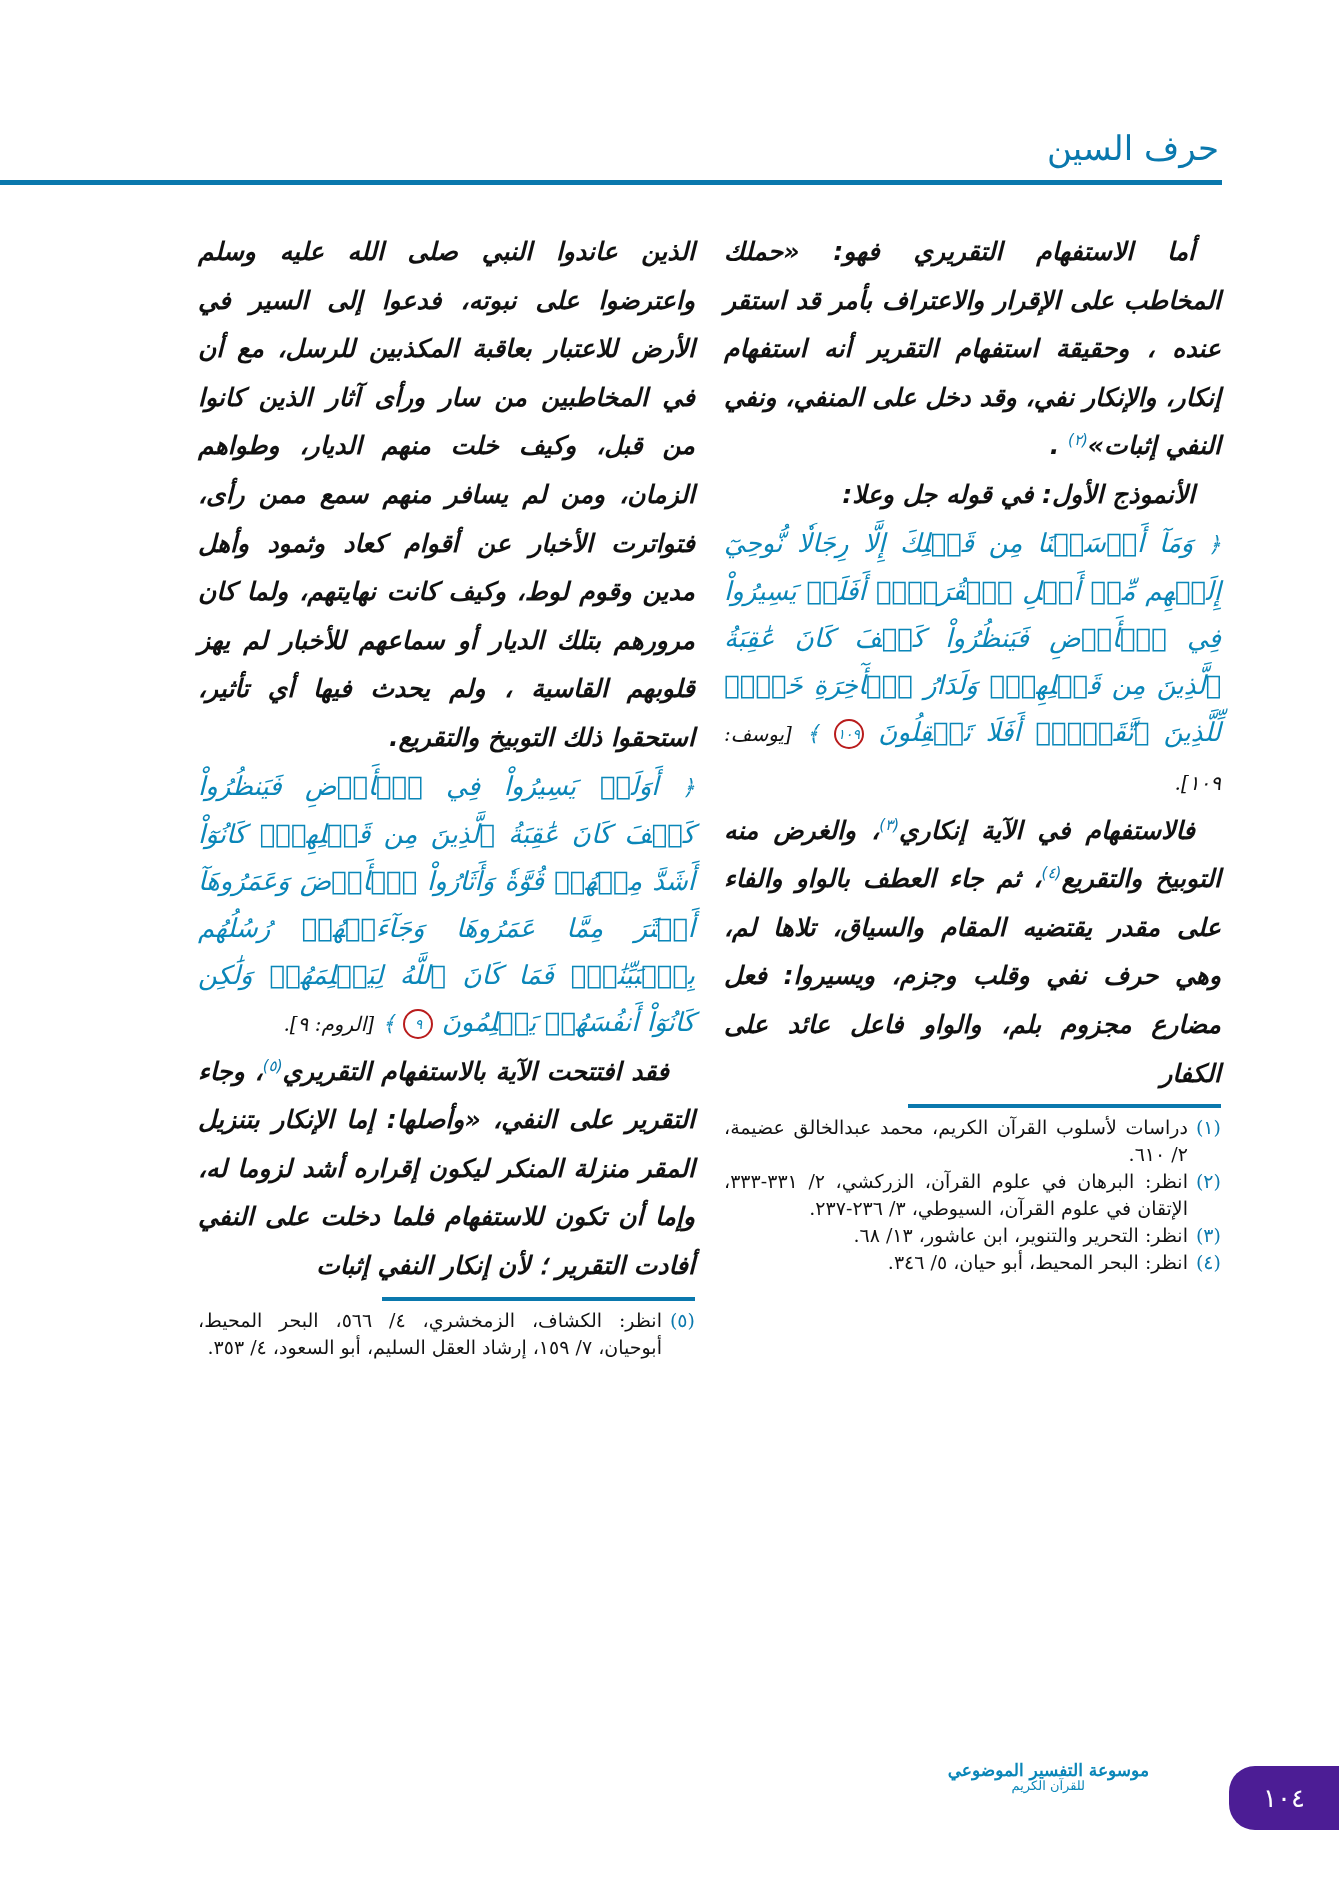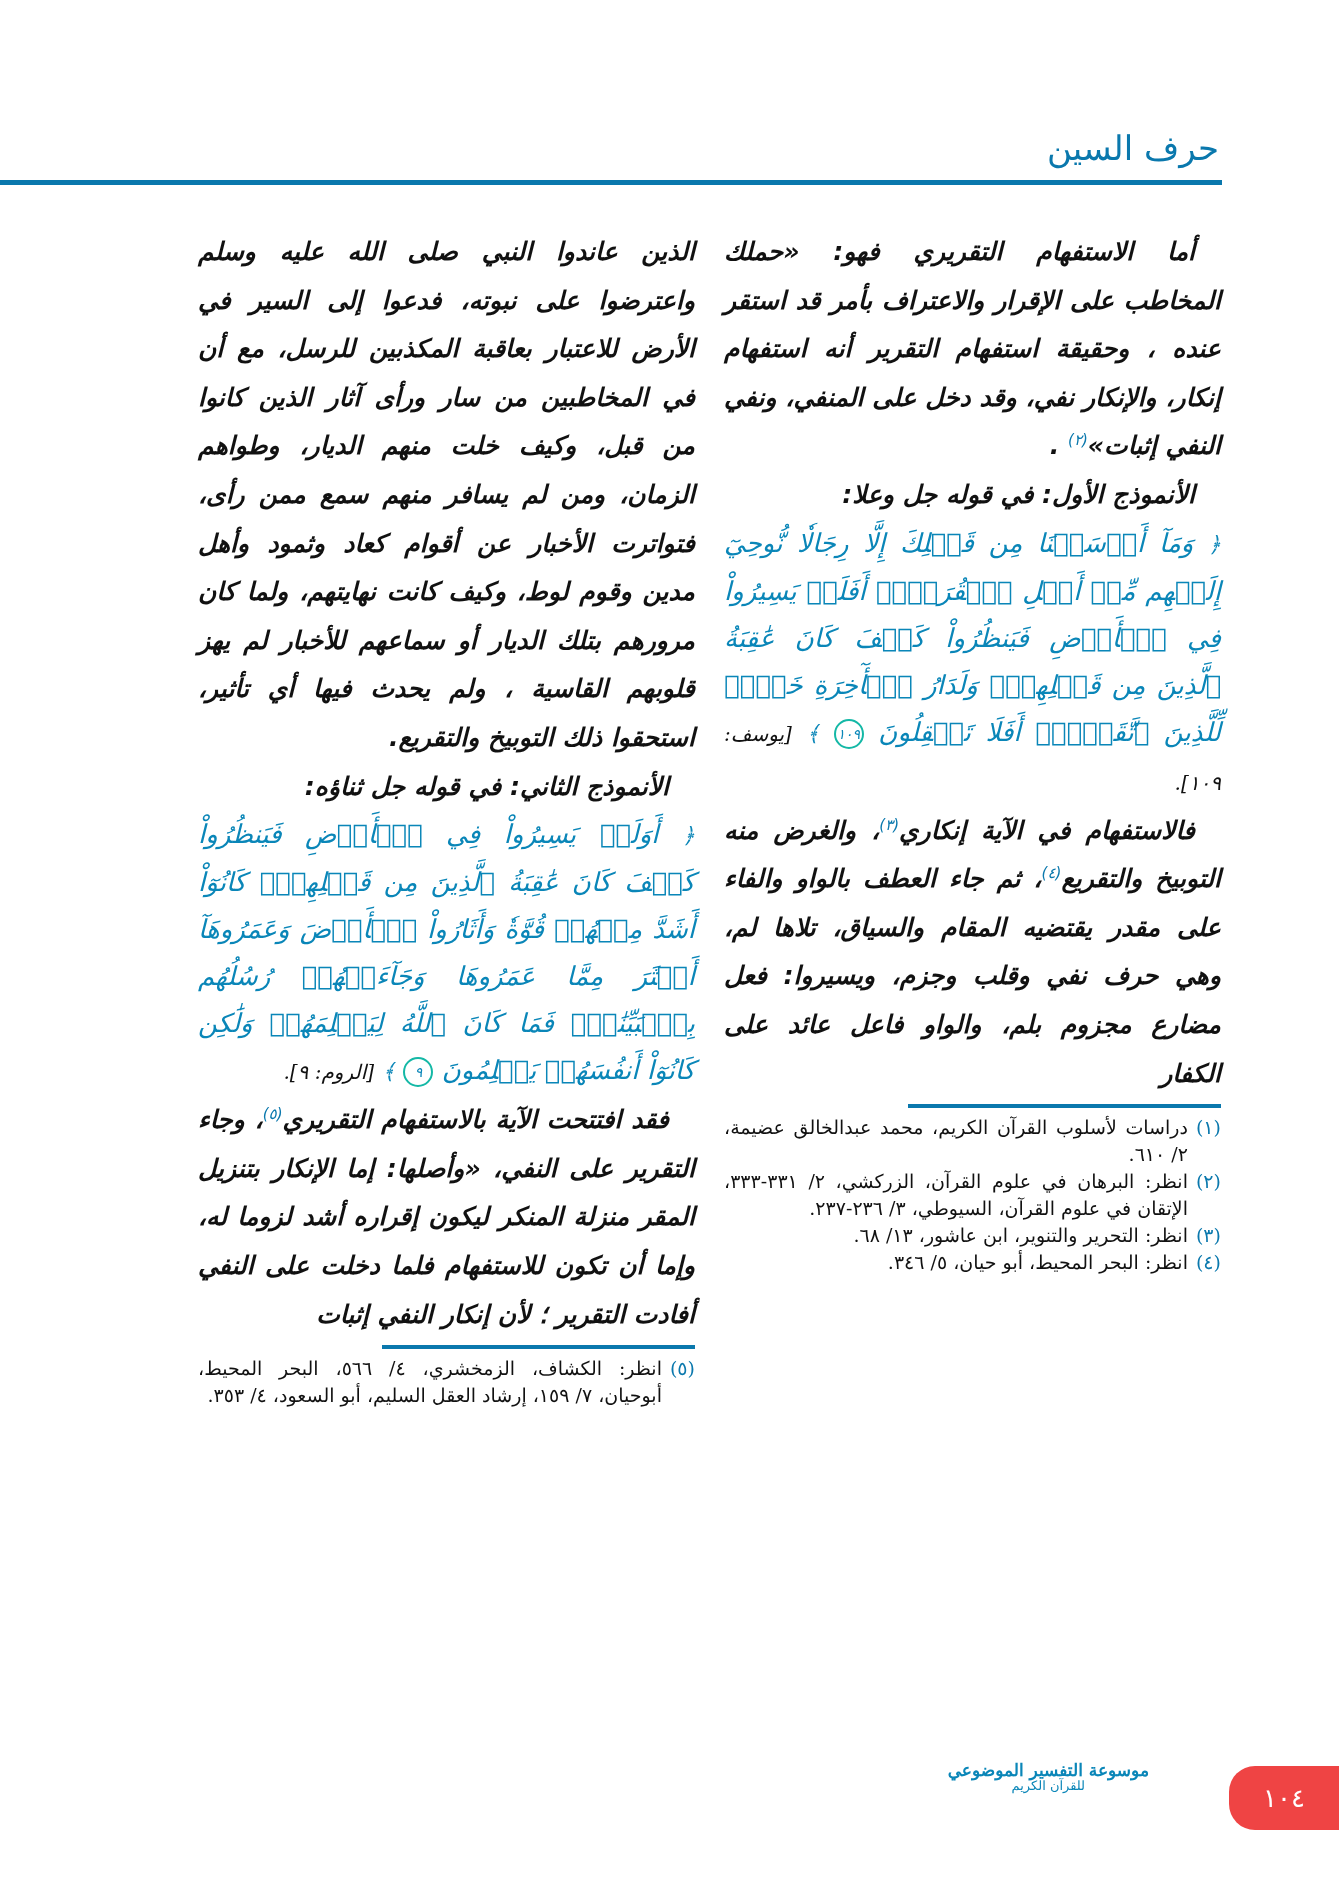--- a/index.html
+++ b/index.html
@@ -11,29 +11,29 @@
   .col { position: absolute; top: 228px; width: 497px; direction: rtl; text-align: justify;
          font-size: 25px; font-weight: bold; line-height: 48.6px; }
   .col-right { right: 118px; }
   .col-left { left: 198px; }
   .p { margin: 0; font-style: italic; }
   .indent { text-indent: 26px; }
   .sup { color: #0a78ad; font-size: 15px; font-weight: normal; vertical-align: super; line-height: 0; }
   .verse { color: #0a86b8; font-family: "DejaVu Serif", serif; font-weight: normal; font-size: 26px;
            line-height: 47px; text-align: justify; }
   .orn { color: #0a86b8; font-size: 22px; }
-  .ayah-num { display: inline-block; color: #0a86b8; border: 2px solid #14b8a6; border-radius: 50%;
+  .ayah-num { display: inline-block; color: #0a86b8; border: 2px solid #b91c1c; border-radius: 50%;
               width: 26px; height: 26px; line-height: 26px; text-align: center; font-size: 14px; vertical-align: middle; }
   .ref { color: #111; font-weight: normal; font-size: 20px; font-family: "DejaVu Serif", serif; }
   .fn-rule { height: 4px; background: #0a78ad; margin: 6px 0 6px auto; width: 63%; }
   .fn { font-weight: normal; font-size: 19px; line-height: 27px; font-family: "DejaVu Serif", serif;
         display: flex; gap: 8px; text-align: justify; }
   .fn-num { color: #0a78ad; flex: 0 0 auto; }
   .fn-text { flex: 1; }
-  .page-badge { position: absolute; right: 0; top: 1766px; width: 110px; height: 64px; background: #ef4444;
+  .page-badge { position: absolute; right: 0; top: 1766px; width: 110px; height: 64px; background: #4c1d95;
                 border-radius: 26px 0 0 26px; color: #fff; font-size: 26px; display: flex; align-items: center;
                 justify-content: center; direction: rtl; }
   .logo { position: absolute; right: 190px; top: 1760px; direction: rtl; text-align: center; color: #0a86b8;
           font-family: "DejaVu Serif", serif; }
   .logo-main { font-size: 17px; font-weight: bold; letter-spacing: 1px; }
   .logo-sub { font-size: 13px; margin-top: -2px; }
 </style>
 </head>
 <body>
 
@@ -67,21 +67,20 @@
       </div>
     <div class="fn">
         <span class="fn-num">(٤)</span>
         <span class="fn-text">انظر: البحر المحيط، أبو حيان، ٥/ ٣٤٦.</span>
       </div>
   </div>
 </div>
 
 <div class="col col-left">
   <p class="p">الذين عاندوا النبي صلى الله عليه وسلم واعترضوا على نبوته، فدعوا إلى السير في الأرض للاعتبار بعاقبة المكذبين للرسل، مع أن في المخاطبين من سار ورأى آثار الذين كانوا من قبل، وكيف خلت منهم الديار، وطواهم الزمان، ومن لم يسافر منهم سمع ممن رأى، فتواترت الأخبار عن أقوام كعاد وثمود وأهل مدين وقوم لوط، وكيف كانت نهايتهم، ولما كان مرورهم بتلك الديار أو سماعهم للأخبار لم يهز قلوبهم القاسية ، ولم يحدث فيها أي تأثير، استحقوا ذلك التوبيخ والتقريع.</p>
-  <p class="p indent">الأنموذج الثاني: في قوله جل ثناؤه:</p>
   <p class="p verse">
     <span class="orn">﴿</span>
     <span>أَوَلَمۡ يَسِيرُواْ فِي ٱلۡأَرۡضِ فَيَنظُرُواْ كَيۡفَ كَانَ عَٰقِبَةُ ٱلَّذِينَ مِن قَبۡلِهِمۡۚ كَانُوٓاْ أَشَدَّ مِنۡهُمۡ قُوَّةٗ وَأَثَارُواْ ٱلۡأَرۡضَ وَعَمَرُوهَآ أَكۡثَرَ مِمَّا عَمَرُوهَا وَجَآءَتۡهُمۡ رُسُلُهُم بِٱلۡبَيِّنَٰتِۖ فَمَا كَانَ ٱللَّهُ لِيَظۡلِمَهُمۡ وَلَٰكِن كَانُوٓاْ أَنفُسَهُمۡ يَظۡلِمُونَ</span>
     <span class="ayah-num">٩</span>
     <span class="orn">﴾</span>
     <span class="ref">[الروم: ٩].</span>
   </p>
   <p class="p indent"><span>فقد افتتحت الآية بالاستفهام التقريري</span><span class="sup">(٥)</span><span>، وجاء التقرير على النفي، «وأصلها: إما الإنكار بتنزيل المقر منزلة المنكر ليكون إقراره أشد لزوما له، وإما أن تكون للاستفهام فلما دخلت على النفي أفادت التقرير ؛ لأن إنكار النفي إثبات</span></p>
   <div class="fn-rule"></div>
   <div>

